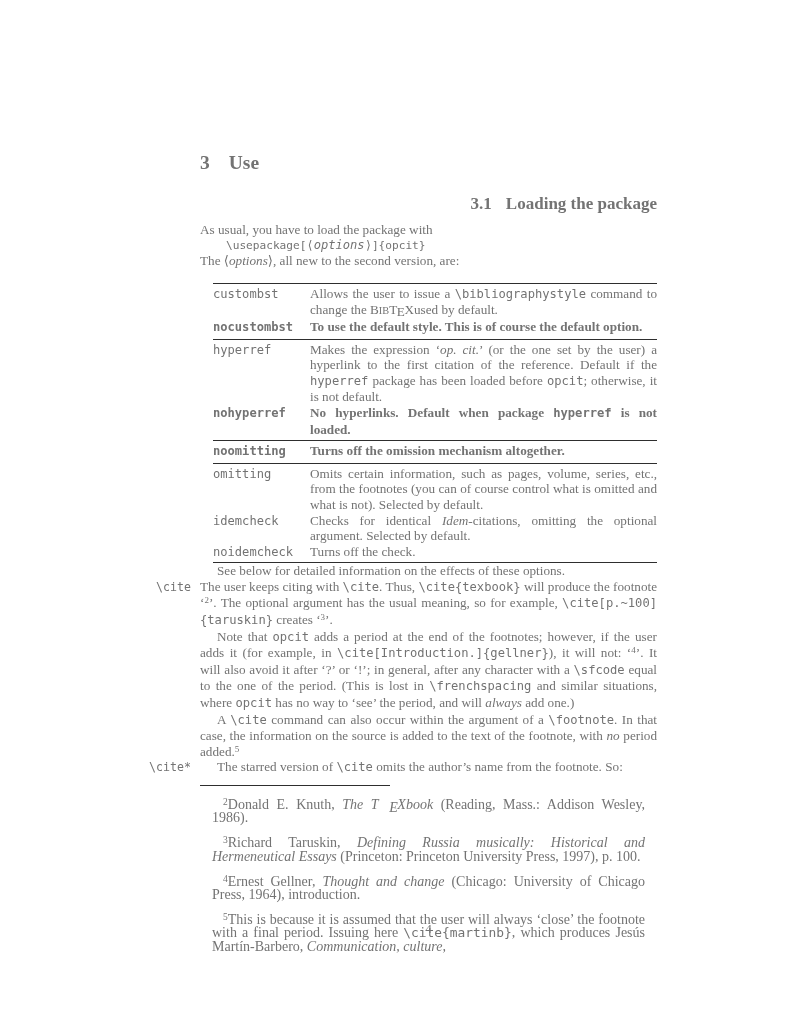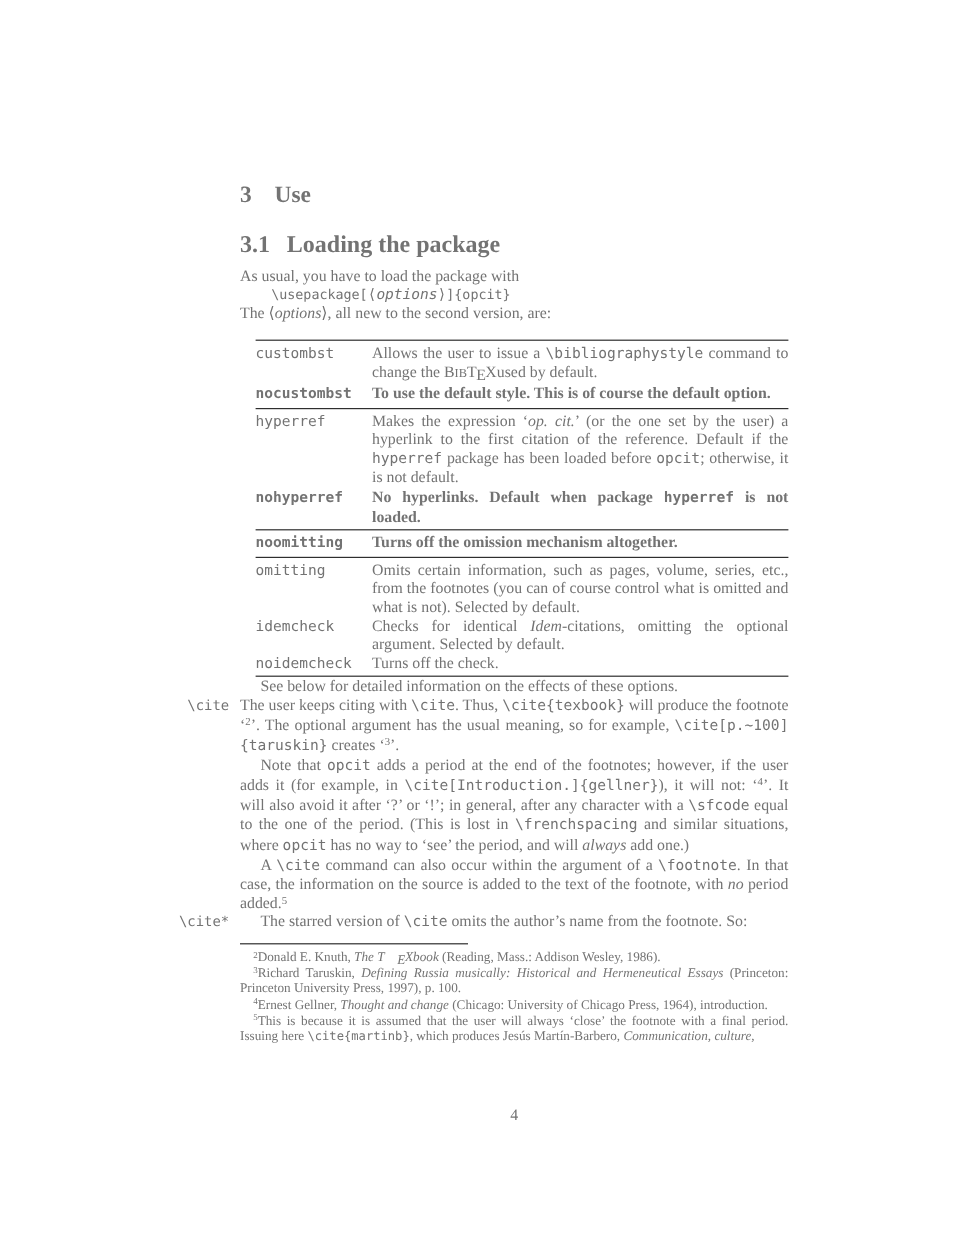--- a/index.html
+++ b/index.html
@@ -15,22 +15,23 @@
     position:absolute;
     left:200px;top:152px;
     width:457px;
   }
   h1.sec{
     font-size:19.5px;line-height:22px;font-weight:bold;
     margin:0 0 21px 0;
   }
   h1.sec .num{display:inline-block;margin-right:19px;}
   h2.subsec{
-    font-size:20px;line-height:18px;font-weight:bold;
+    font-size:17px;line-height:18px;font-weight:bold;
     margin:0 0 9px 0;
+    text-align:right;
   }
   h2.subsec .num{display:inline-block;margin-right:14px;}
   .sp-before{margin-top:23px;}
   p.body{
     font-size:13.2px;line-height:15.6px;
     text-align:justify;
     margin:0;
   }
   p.indent{text-indent:17px;}
   .codeline{
@@ -78,23 +79,23 @@
     font-size:11.6px;white-space:nowrap;
   }
   
   .footnotes{margin-top:9px;}
   .fn-rule{
     width:190px;
     border-top:1px solid #2e2e2e;
     margin:0 0 5px 0;
   }
   p.fn{
-    font-size:11px;line-height:13.2px;
+    font-size:14px;line-height:13.2px;
     text-align:justify;text-indent:11px;
-    margin:0;
+    margin:12px;
   }
   .page-number{
     position:absolute;
     left:200px;top:921px;width:457px;
     text-align:center;
     font-size:13.2px;
   }
 </style>
 </head>
 <body>

